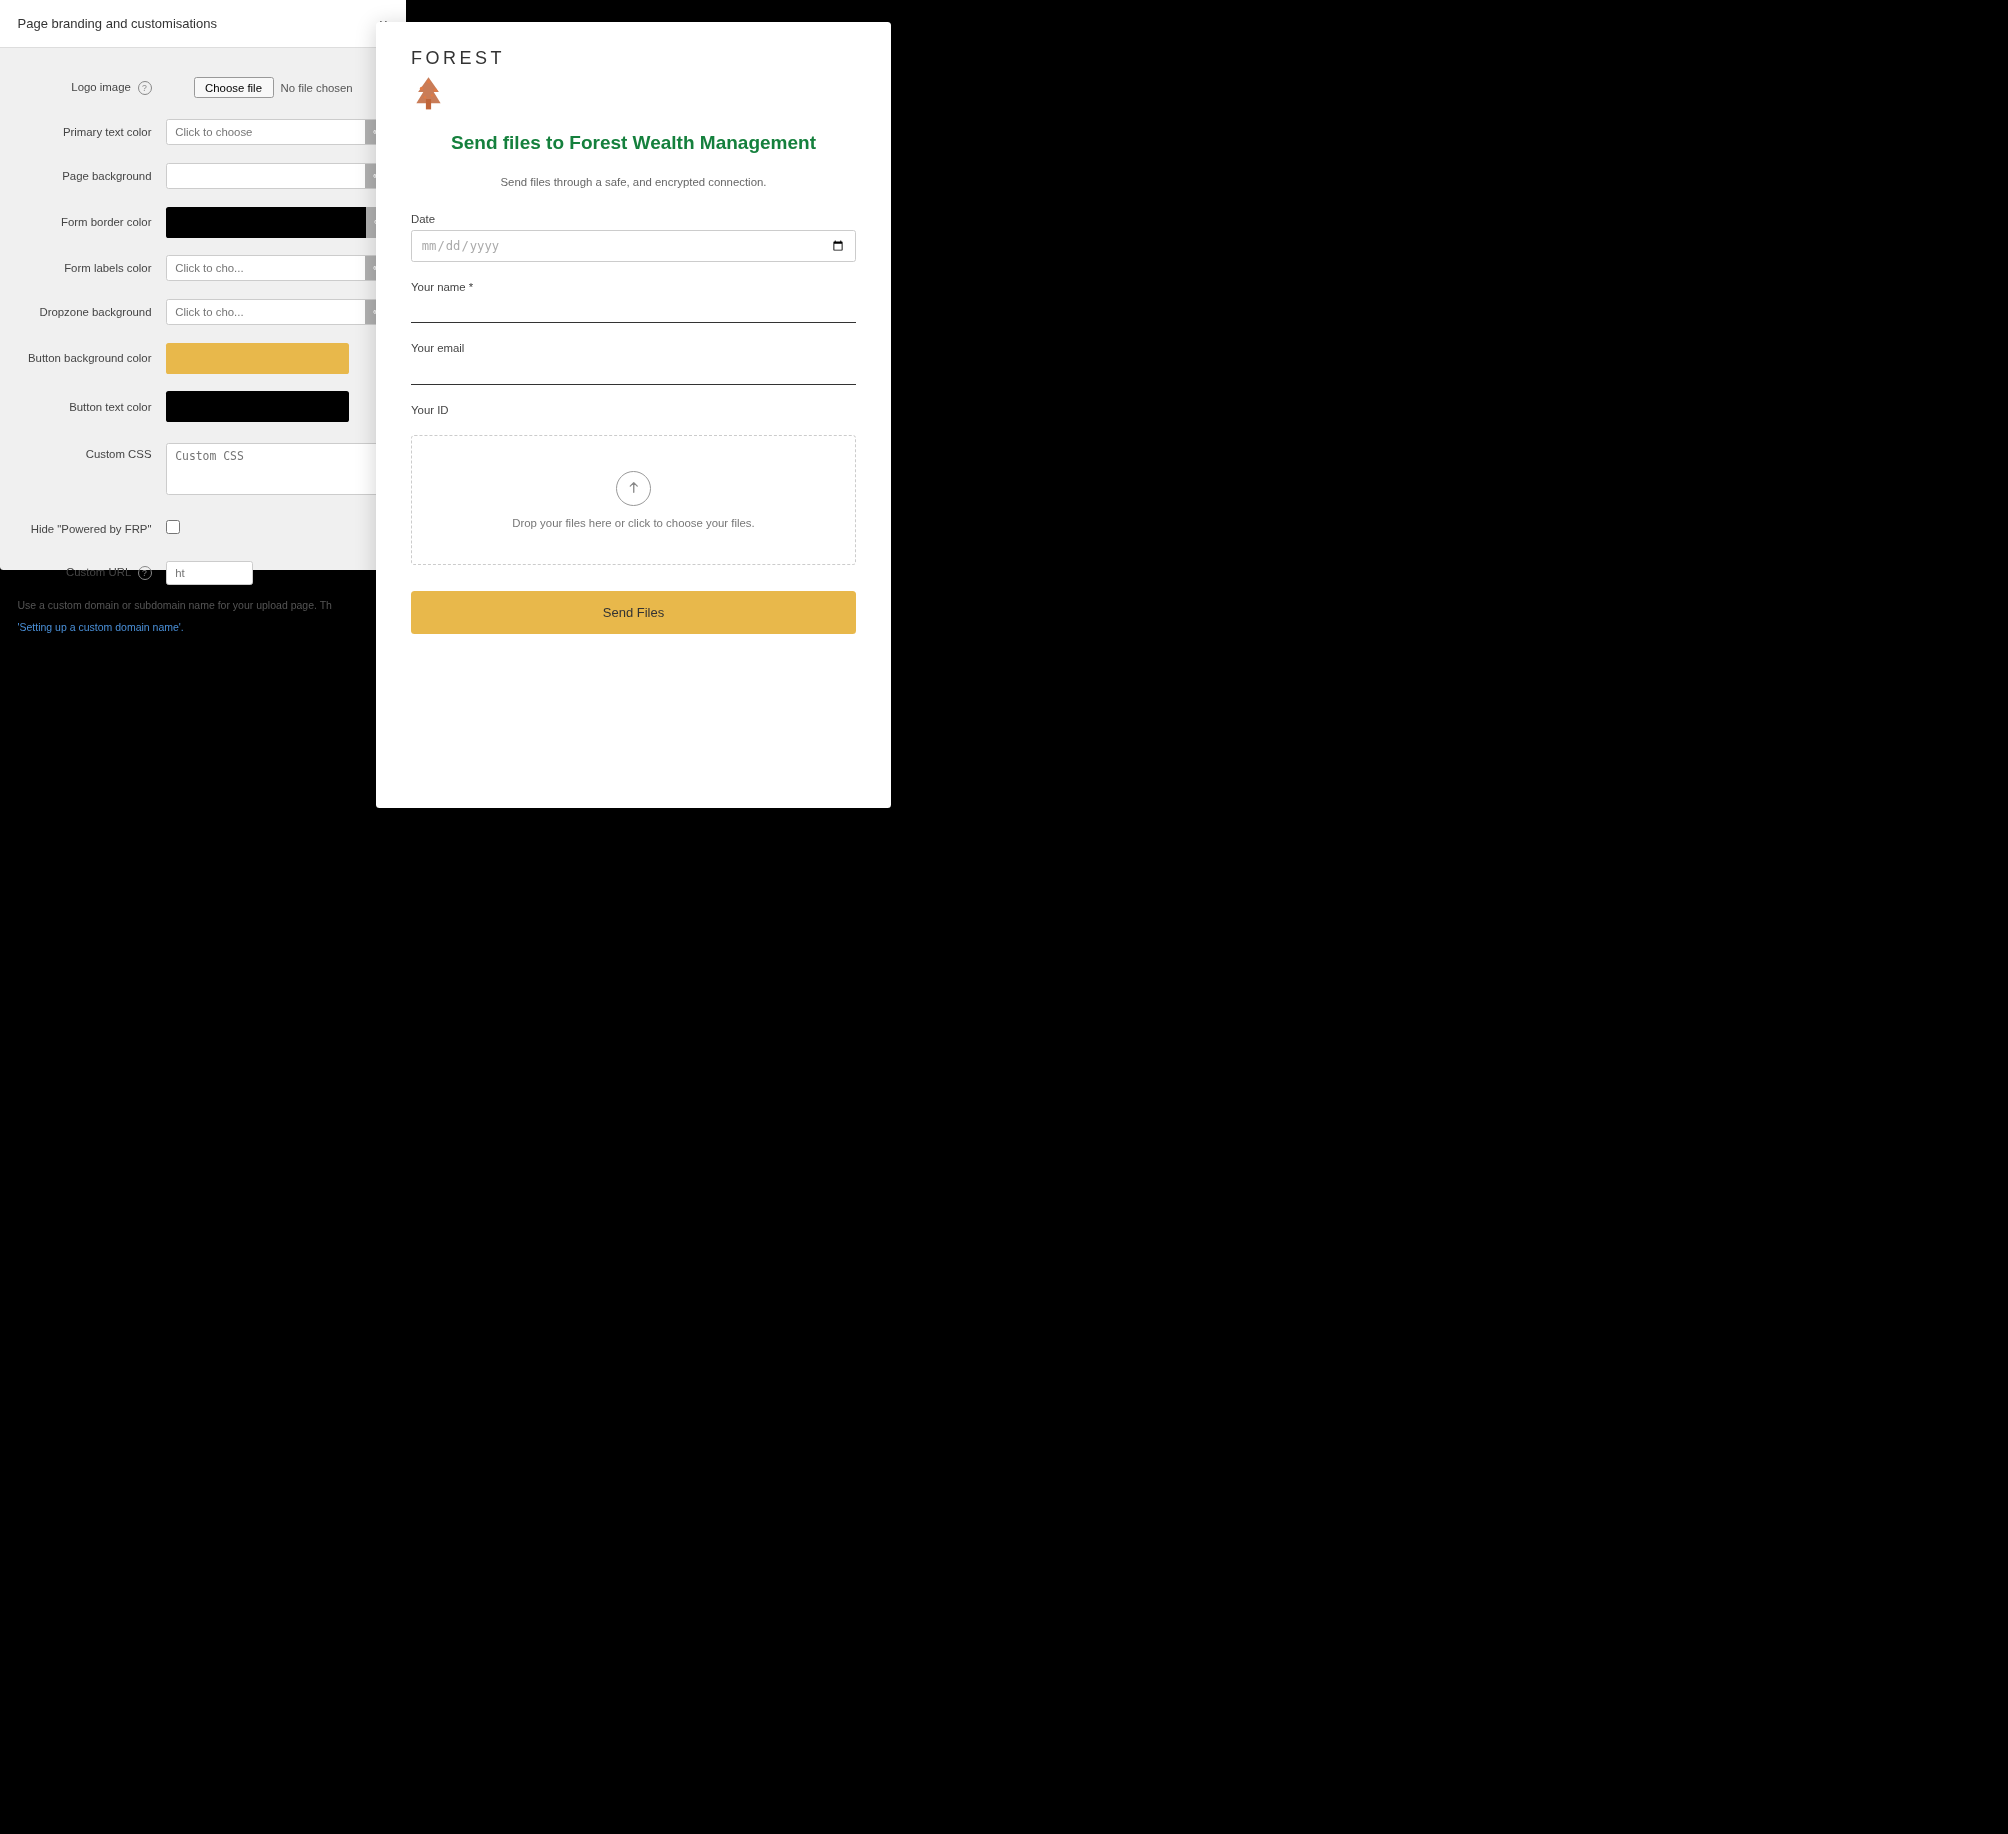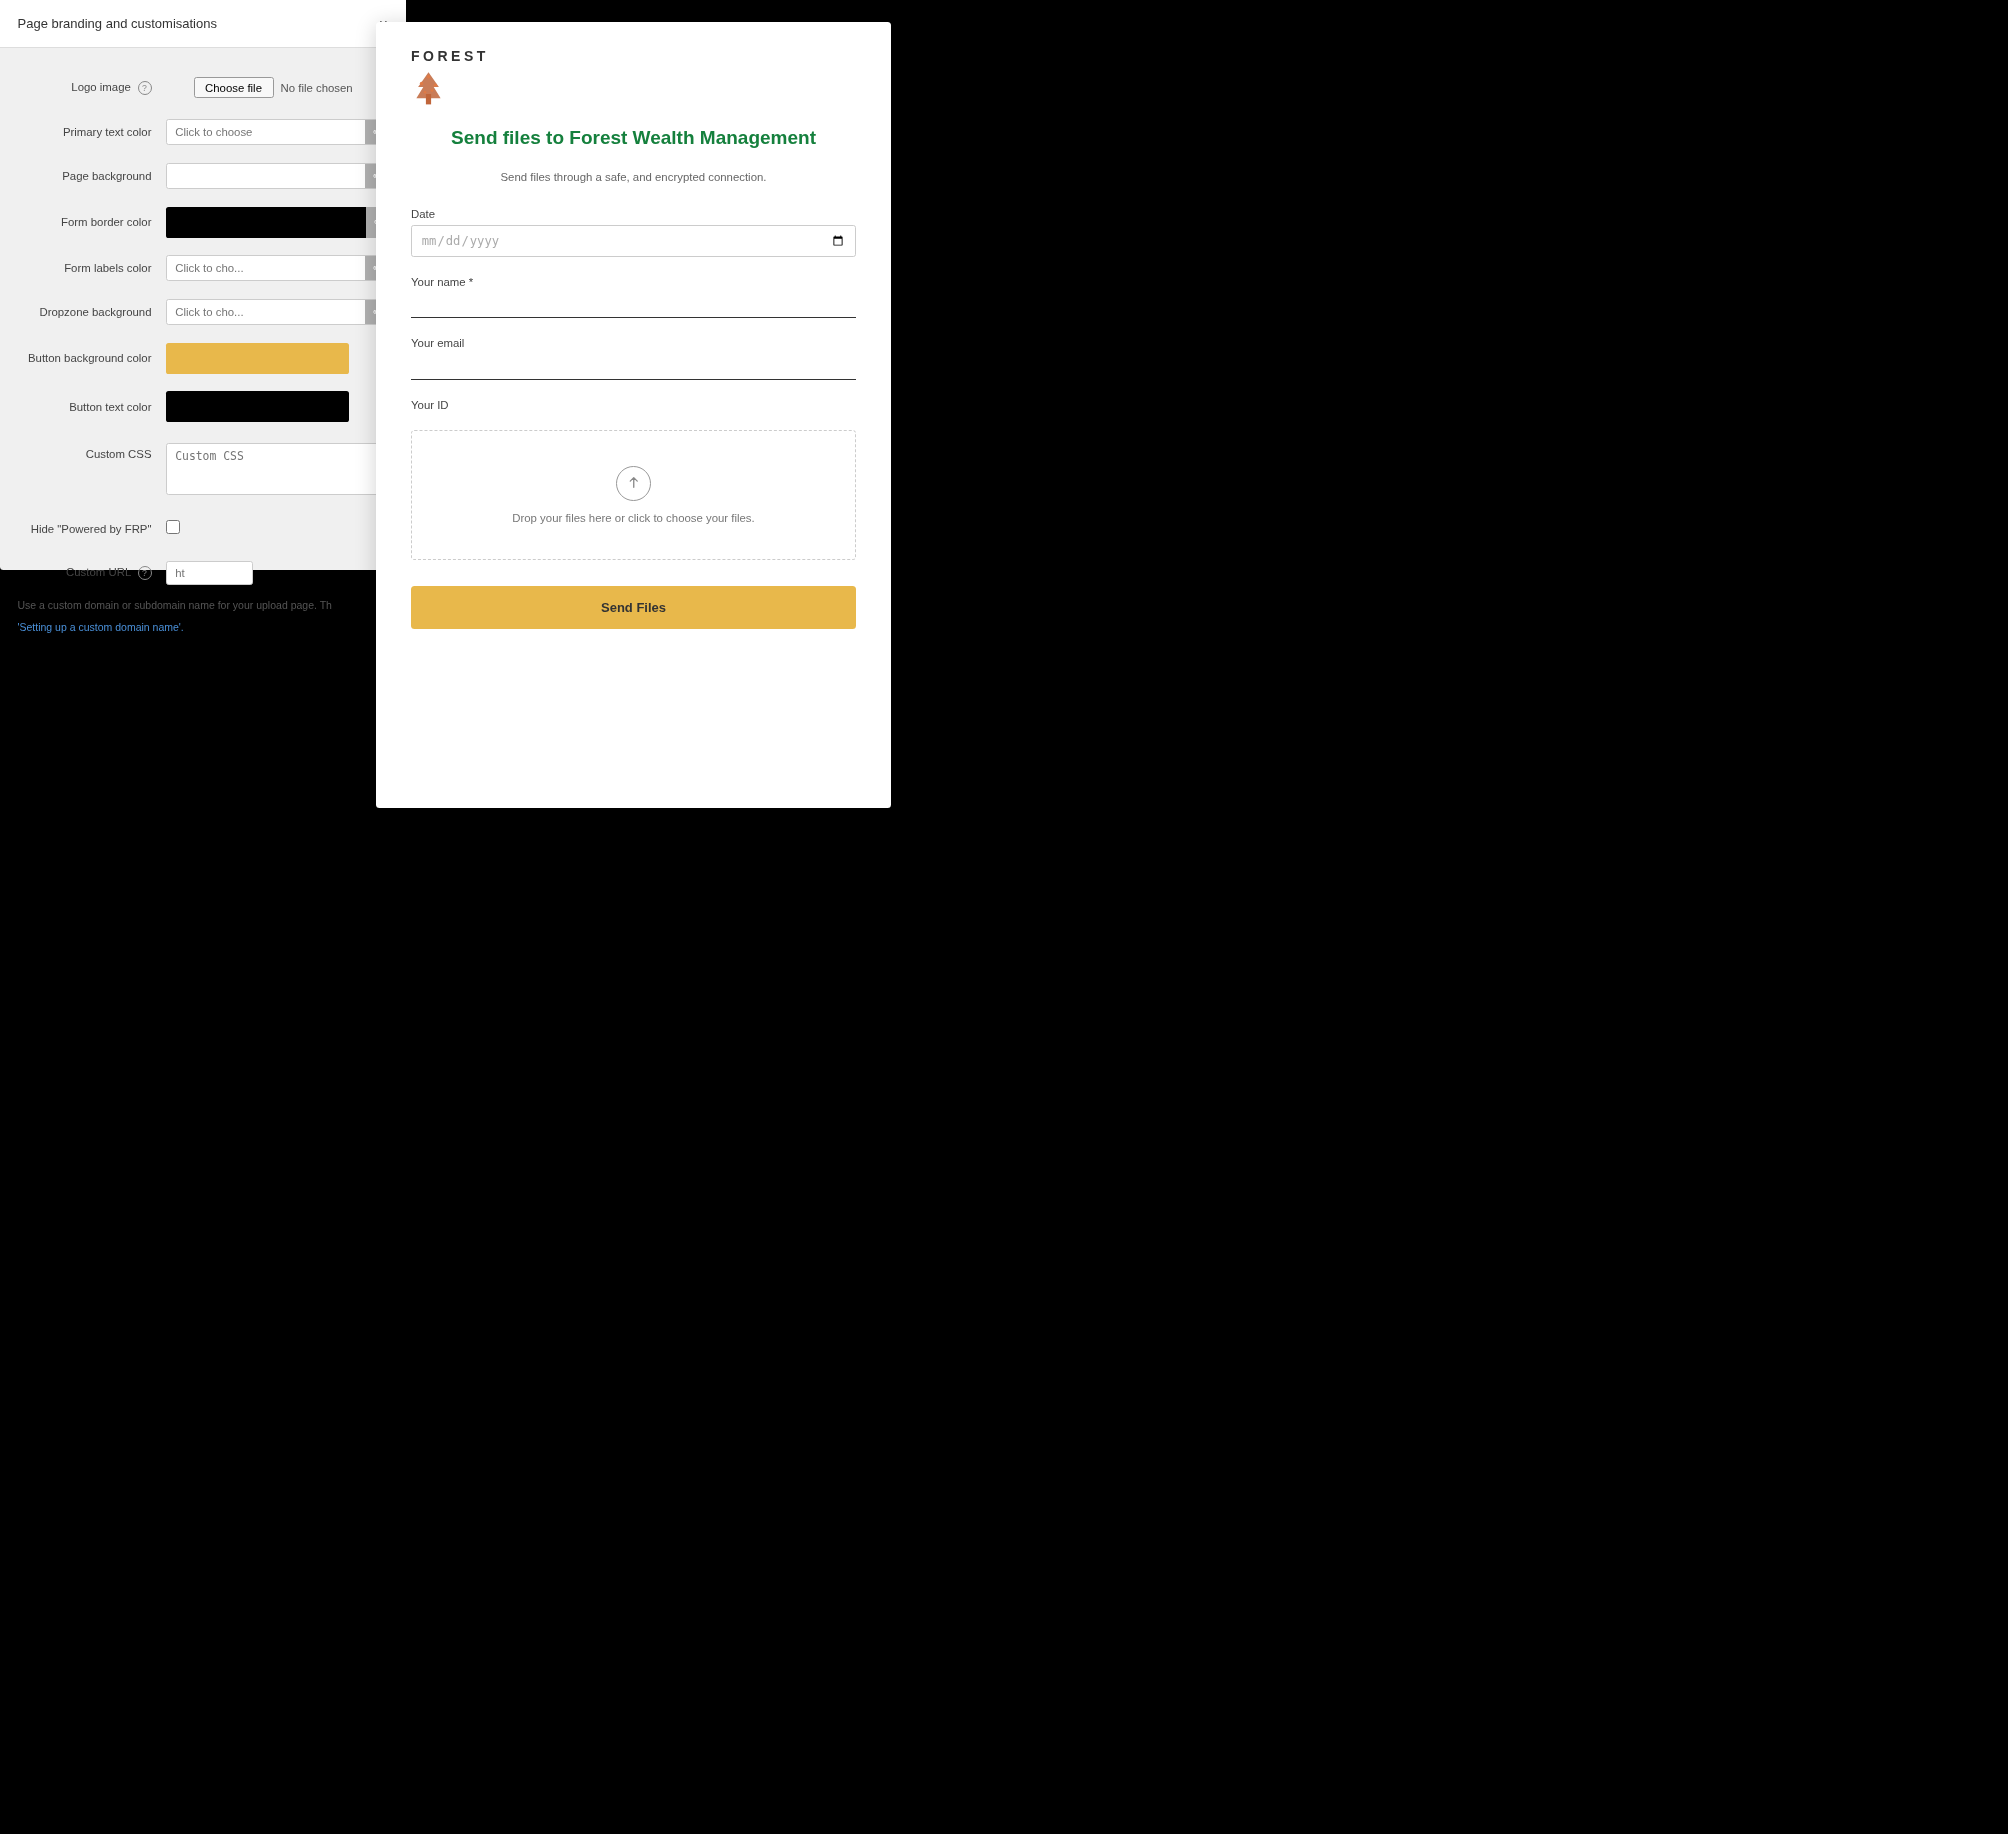--- a/index.html
+++ b/index.html
@@ -181,22 +181,22 @@
       border-radius: 3.5px;
       padding: 26px 35px 35px;
     }
 
     .preview-logo {
       text-align: left;
       margin-bottom: 17.5px;
     }
 
     .forest-logo-text {
-      font-size: 14px;
-      font-weight: bold;
+      font-size: 18px;
+      font-weight: normal;
       letter-spacing: 3.5px;
       color: #333;
       display: block;
     }
 
     .forest-tree-icon {
       display: block;
       margin-top: 3.5px;
     }
 
@@ -272,21 +272,21 @@
       color: #777;
     }
 
     .send-btn {
       width: 100%;
       padding: 14px;
       background: #e8b84b;
       border: none;
       border-radius: 3.5px;
       font-size: 13px;
-      font-weight: 700;
+      font-weight: 400;
       color: #333;
       cursor: pointer;
     }
 
     .black-bar-right {
       position: absolute;
       top: 0;
       right: 0;
       width: 105px;
       height: 917px;

